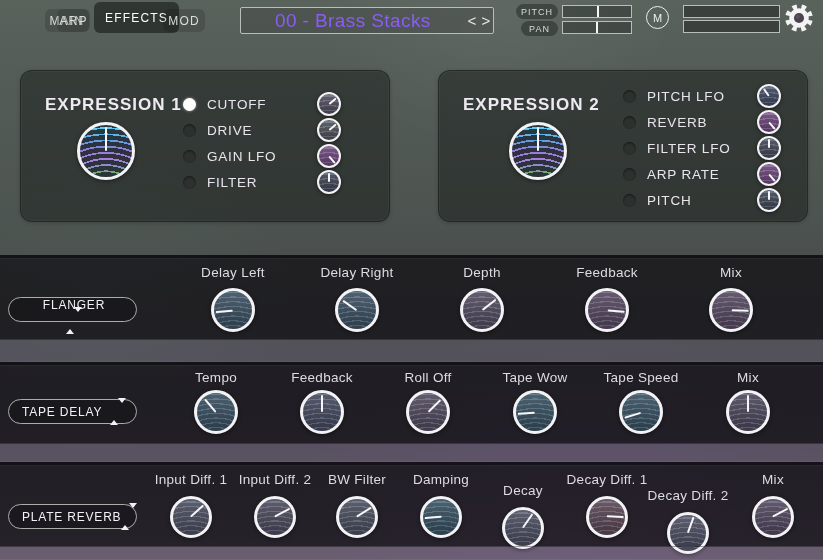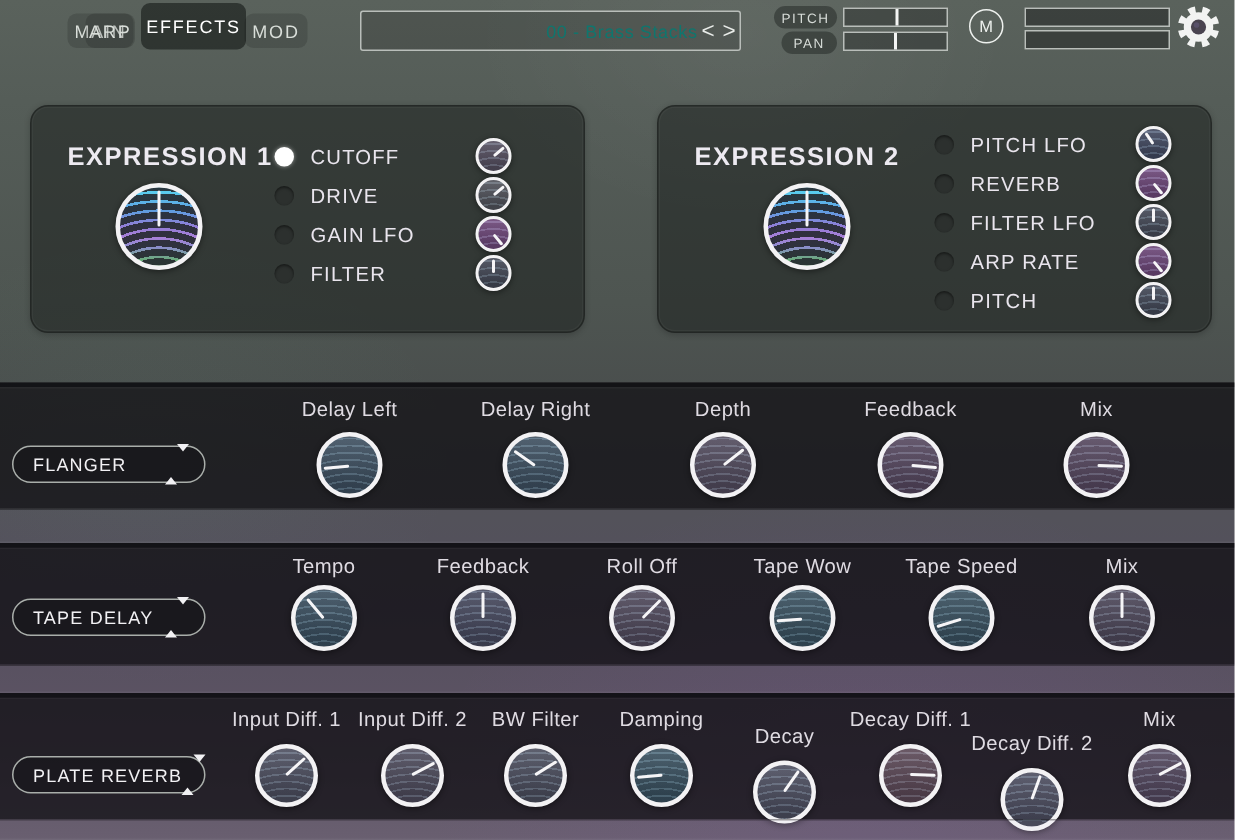--- a/index.html
+++ b/index.html
@@ -22,21 +22,21 @@
     background:rgba(0,0,0,0.14); display:flex; align-items:center; justify-content:center;
     cursor:default;
   }
   .tab.active{ background:rgba(5,10,8,0.5); color:#ffffff; }
   .preset-box{
     left:240px; top:7px; width:254px; height:27px;
     border:1px solid #b9beba; border-radius:2px;
     background:rgba(25,28,26,0.18);
     display:flex; align-items:center;
   }
-  .preset-name{ flex:1; text-align:right; color:#0f766e; font-size:12px; letter-spacing:0.4px; padding-left:34px; }
+  .preset-name{ flex:1; text-align:left; color:#8b5cf6; font-size:19px; letter-spacing:0.4px; padding-left:34px; }
   .chev{ color:#e9ece9; font-size:15px; font-weight:300; width:14px; text-align:center; line-height:25px; }
   .pill{
     position:absolute; background:rgba(22,26,24,0.42); color:#d6dbd7;
     font-size:9px; letter-spacing:1px; border-radius:8px;
     display:flex; align-items:center; justify-content:center;
   }
   .hslider{
     position:absolute; width:70px; height:13px;
     border:1px solid #b9beba; background:rgba(24,27,25,0.35);
   }
@@ -119,21 +119,21 @@
 
   
   .gear-wrap{ left:784px; top:3px; width:30px; height:30px; }
 </style>
 </head>
 <body>
 
 <div id="tabs">
     <div class="tab" style="left: 8px; width: 44px; top: 9px; height: 23px; margin-left: 37px;">MAIN</div>
     <div class="tab" style="left: 57px; width: 33px; top: 9px; height: 23px;">ARP</div>
-    <div class="tab active" style="left: 94px; width: 70px; top: 2px; height: 31px;">EFFECTS</div>
+    <div class="tab active" style="left: 94px; width: 85px; top: 2px; height: 31px;">EFFECTS</div>
     <div class="tab" style="left: 163px; width: 42px; top: 9px; height: 23px;">MOD</div>
   </div>
 
 <div class="abs preset-box">
   <span class="preset-name">00 - Brass Stacks</span>
   <span class="chev">&lt;</span>
   <span class="chev">&gt;</span>
 </div>
 
 <div class="pill" style="left:516px; top:4px; width:42px; height:15px;">PITCH</div>
@@ -236,21 +236,21 @@
           <span class="target-label">PITCH</span>
           <div class="knob small" style="height: 24px; width: 24px; background: repeating-radial-gradient(120% 95% at 50% 155%, rgba(190, 225, 245, 0.16) 0px, rgba(190, 225, 245, 0.16) 1.5px, rgba(25, 25, 35, 0.14) 1.5px, rgba(25, 25, 35, 0.14) 6px), linear-gradient(rgba(255, 255, 255, 0.12), rgba(0, 0, 0, 0.2) 85%), linear-gradient(rgb(74, 80, 96), rgb(74, 80, 96));">
             <div class="ptr" style="transform: rotate(0deg);"></div>
           </div>
         </div>
       </div>
     </div>
   </div>
 <div id="fx-area">
     <div class="fxrow" style="top: 255px; height: 84px;">
-      <div class="fxselect" style="top: 39px;">
+      <div class="fxselect" style="top: 39px; flex-direction: column;">
         <span class="sel-label">FLANGER</span>
         <span><span class="tri up"></span><span class="tri down"></span></span>
       </div>
       <div class="param" style="left: 178px; top: 6px;">
         <div class="plabel">Delay Left</div>
         <div class="knob" style="height: 44px; width: 44px; background: repeating-radial-gradient(120% 95% at 50% 155%, rgba(190, 225, 245, 0.16) 0px, rgba(190, 225, 245, 0.16) 1.5px, rgba(25, 25, 35, 0.14) 1.5px, rgba(25, 25, 35, 0.14) 6px), linear-gradient(rgba(255, 255, 255, 0.12), rgba(0, 0, 0, 0.2) 85%), linear-gradient(rgb(68, 89, 107), rgb(68, 89, 107)); margin-top: 7px;">
           <div class="ptr" style="transform: rotate(265deg);"></div>
         </div>
       </div>
       <div class="param" style="left: 302px; top: 6px;">

